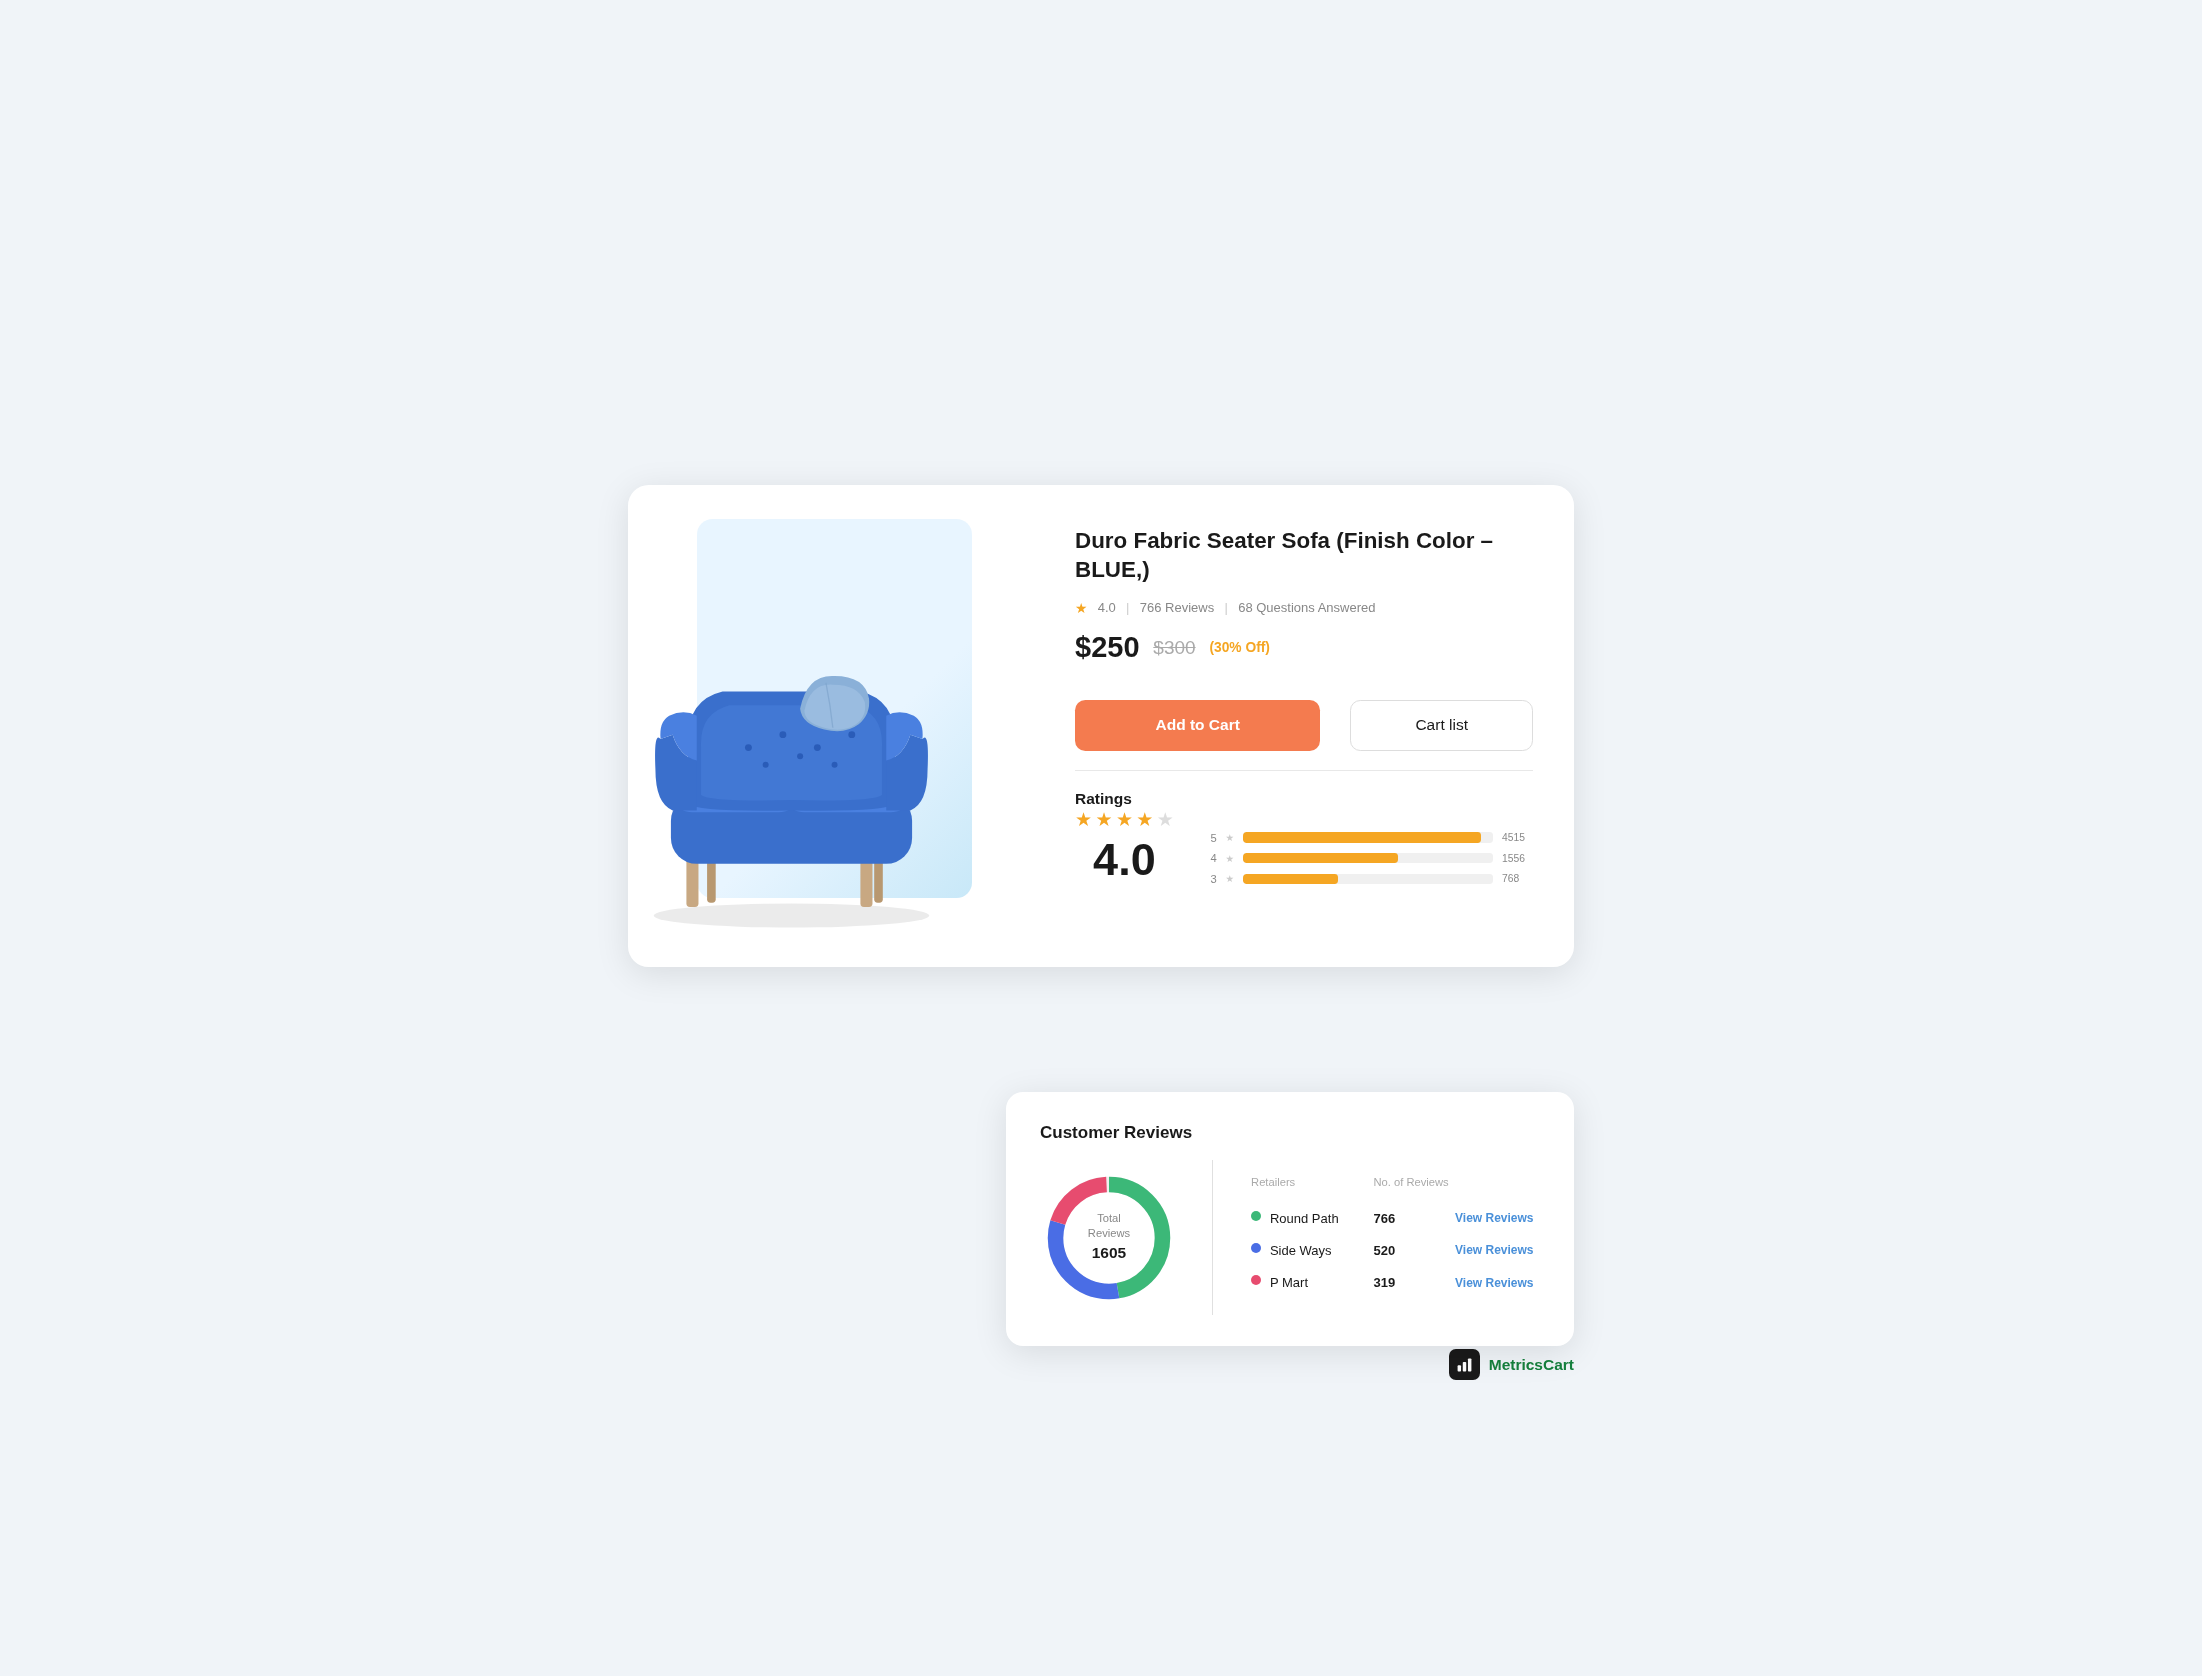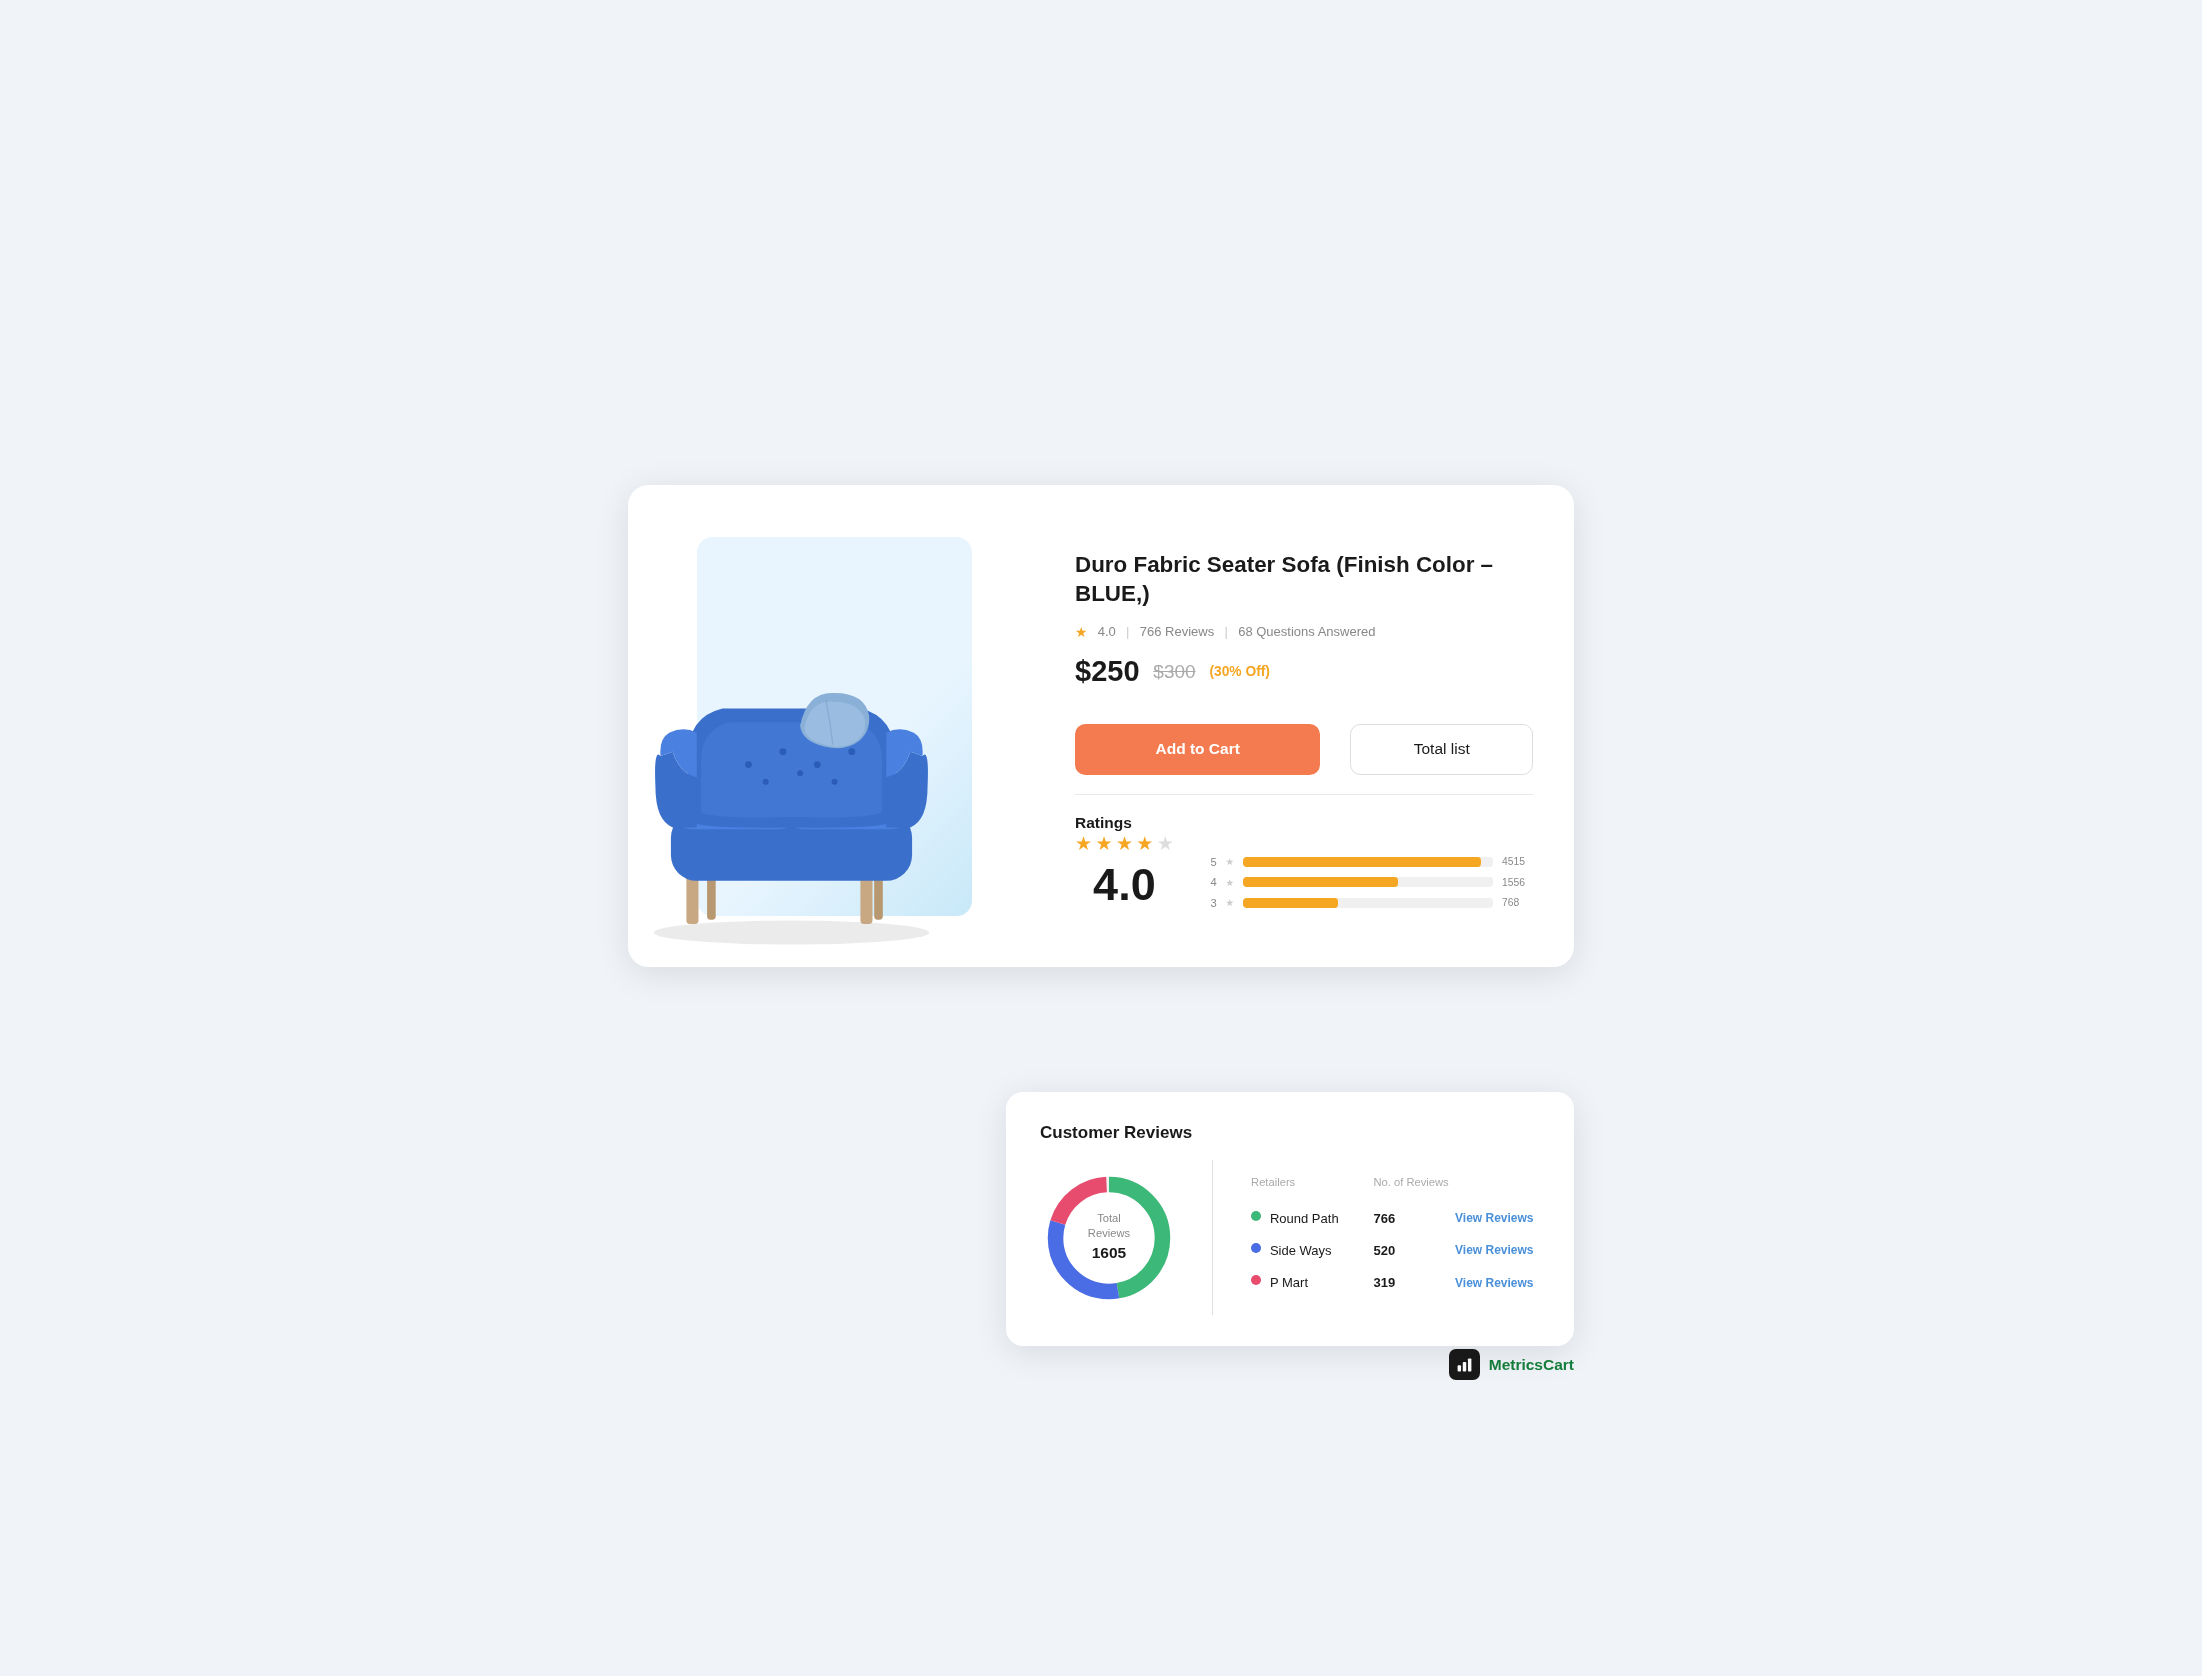--- a/index.html
+++ b/index.html
@@ -19,21 +19,21 @@
       width: 946px;
       min-height: 706px;
     }
 
     
     .product-card {
       background: #fff;
       border-radius: 20.6px;
       box-shadow: 0 6.9px 34px rgba(0,0,0,0.10);
       display: flex;
-      align-items: center;
+      align-items: flex-start;
       overflow: visible;
       position: relative;
       z-index: 1;
       min-height: 482px;
       padding: 0;
     }
 
     .product-image-area {
       position: relative;
       width: 413px;
@@ -460,21 +460,21 @@
       </div>
 
       <div class="product-price">
         <span class="price-current">$250</span>
         <span class="price-original">$300</span>
         <span class="price-discount">(30% Off)</span>
       </div>
 
       <div class="product-buttons">
         <button class="btn-add-cart">Add to Cart</button>
-        <button class="btn-wishlist">Total list</button>
+        <button class="btn-wishlist">Cart list</button>
       </div>
 
       <hr class="divider">
 
       <div>
         <div class="ratings-title">Ratings</div>
         <div class="ratings-section">
 
           <div class="ratings-left">
             <div class="stars-row">

